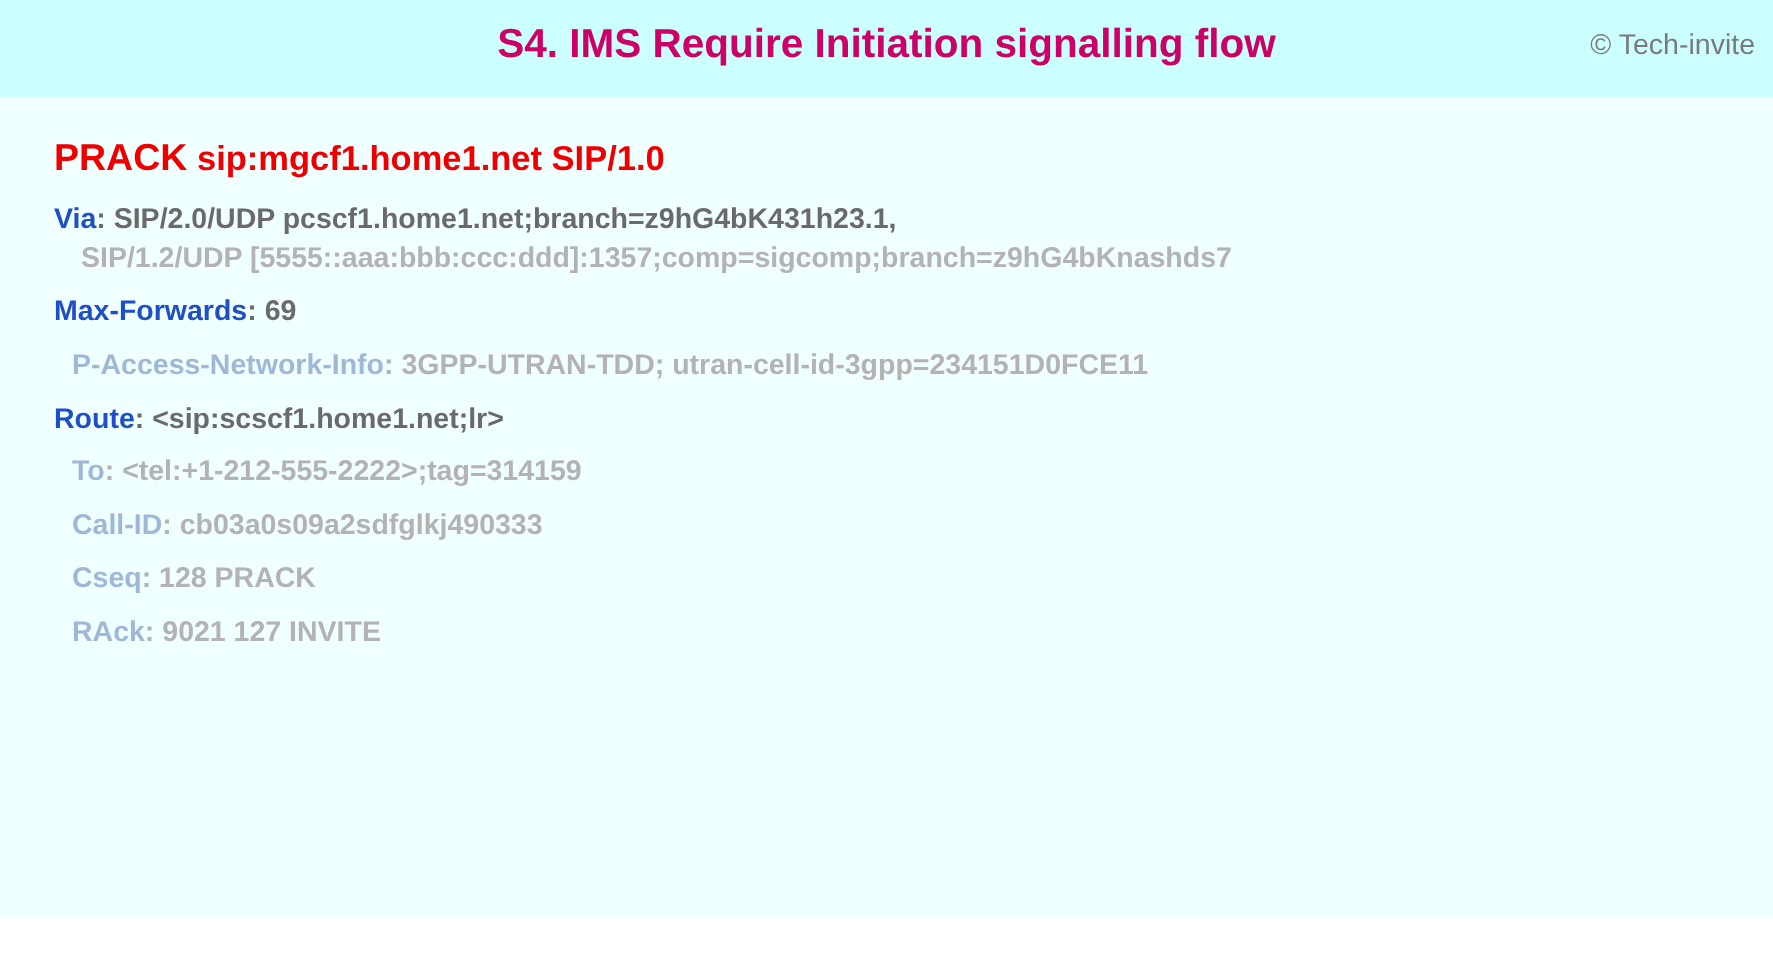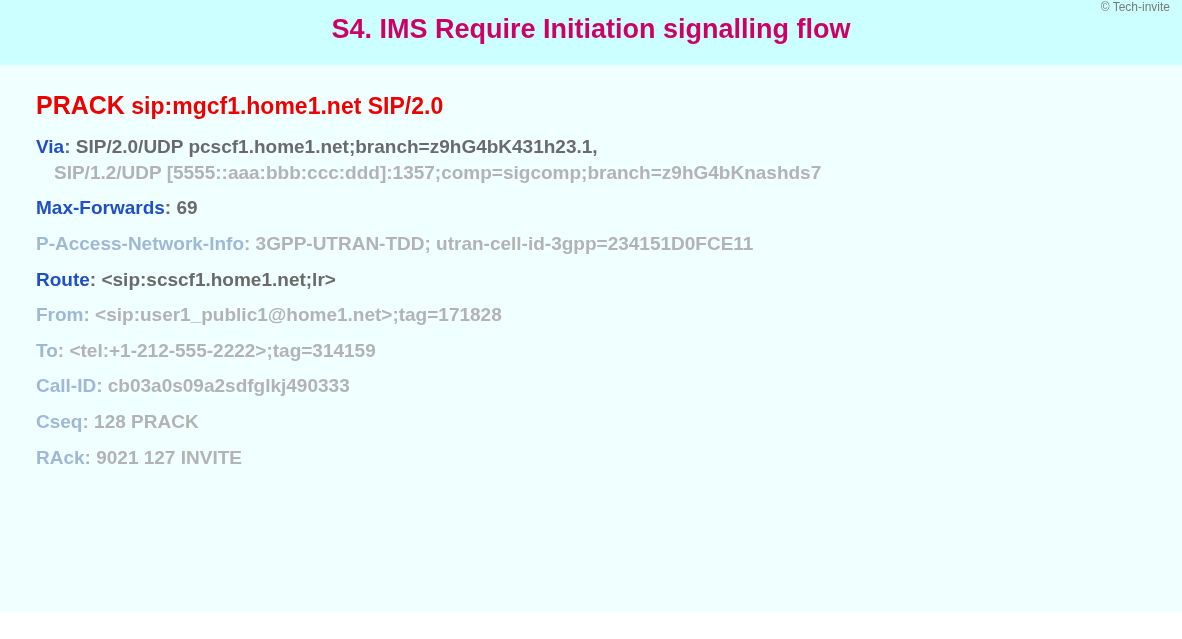--- a/index.html
+++ b/index.html
@@ -9,23 +9,23 @@
     font-family: "Trebuchet MS", "Lucida Sans", Verdana, sans-serif;
     background: #ffffff;
   }
   .header {
     background: #ccffff;
     padding: 10px 16px 14px 16px;
     position: relative;
   }
   .copyright {
     position: absolute;
-    top: 0; right: 12px;
+    top: 20px; right: 12px;
     color: #7a7a7a;
-    font-size: 12px;
+    font-size: 19px;
   }
   .title {
     text-align: center;
     color: #cc0066;
     font-size: 27px;
     font-weight: bold;
     margin: 4px 0 6px 0;
   }
   .subtitle {
     text-align: center;
@@ -47,46 +47,45 @@
   .reqline .method { font-size: 25px; text-align: center; }
   .hdrline {
     font-size: 19px;
     font-weight: bold;
     margin: 6px 0 10px 0;
     color: #6a6a6a;
     line-height: 1.35;
   }
   .hdrname { color: #1f4fc7; }
   .muted .hdrname { color: #9fb8d6; }
-  .muted { color: #b3b3b3; }
+  .muted { color: #b3b3b3; margin-left: 12px; }
   .continuation {
     display: block;
     padding-left: 18px;
     color: #b3b3b3;
     font-weight: bold;
   }
 </style>
 </head>
 <body>
 
 <div class="header">
   <div class="copyright">© Tech-invite</div>
   <div class="title">S4. IMS Require Initiation signalling flow</div>
 </div>
 
 <div class="body">
   <div class="reqline">
     <span class="method">PRACK</span>
     <span>sip:mgcf1.home1.net</span>
-    <span>SIP/2.0</span>
+    <span>SIP/1.0</span>
   </div>
   <div id="headers">
       <div class="hdrline"><span class="hdrname">Via</span>: <span>SIP/2.0/UDP pcscf1.home1.net;branch=z9hG4bK431h23.1,</span><span class="continuation">SIP/1.2/UDP [5555::aaa:bbb:ccc:ddd]:1357;comp=sigcomp;branch=z9hG4bKnashds7</span></div>
       <div class="hdrline"><span class="hdrname">Max-Forwards</span>: <span>69</span></div>
       <div class="hdrline muted"><span class="hdrname">P-Access-Network-Info</span>: <span>3GPP-UTRAN-TDD; utran-cell-id-3gpp=234151D0FCE11</span></div>
       <div class="hdrline"><span class="hdrname">Route</span>: <span>&lt;sip:scscf1.home1.net;lr&gt;</span></div>
-      <div class="hdrline muted"><span class="hdrname">From</span>: <span>&lt;sip:user1_public1@home1.net&gt;;tag=171828</span></div>
       <div class="hdrline muted"><span class="hdrname">To</span>: <span>&lt;tel:+1-212-555-2222&gt;;tag=314159</span></div>
       <div class="hdrline muted"><span class="hdrname">Call-ID</span>: <span>cb03a0s09a2sdfglkj490333</span></div>
       <div class="hdrline muted"><span class="hdrname">Cseq</span>: <span>128 PRACK</span></div>
       <div class="hdrline muted"><span class="hdrname">RAck</span>: <span>9021 127 INVITE</span></div>
     </div>
 </div>
 
 </body></html>

